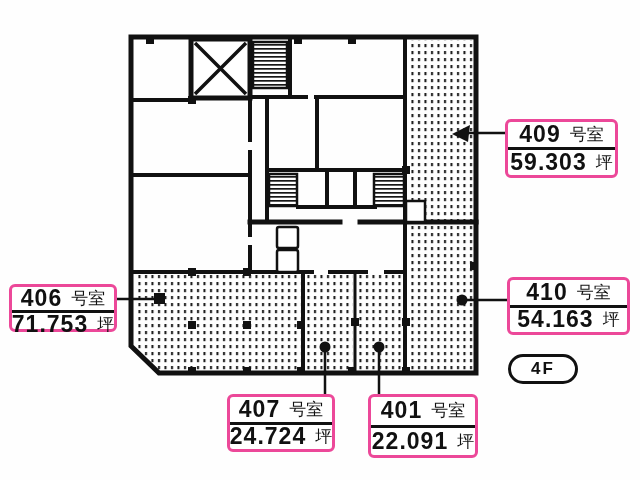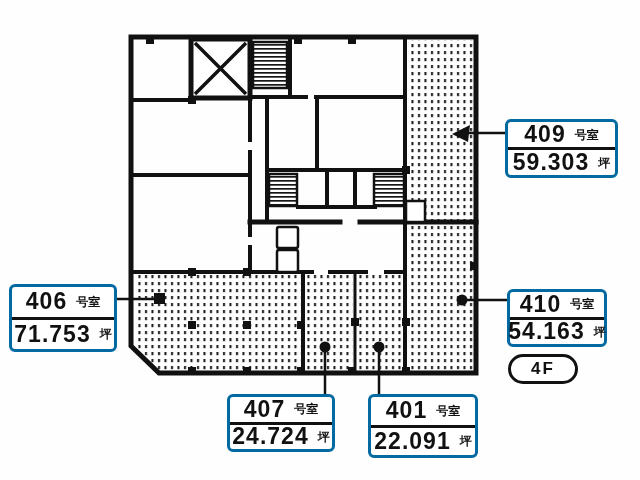--- a/index.html
+++ b/index.html
@@ -2,29 +2,29 @@
 <html><head>
 <meta charset="utf-8">
 <style>
   html,body{margin:0;padding:0;background:#fff;}
   .screen{
     position:relative;width:640px;height:480px;background:#fefefe;overflow:hidden;
     font-family:"Liberation Sans", sans-serif;color:#111;
   }
   .plan-svg{position:absolute;left:0;top:0;}
   .label-box{
-    position:absolute;background:#fff;border:3px solid #0369a1;border-radius:6px;
+    position:absolute;background:#fff;border:3px solid #ec4899;border-radius:6px;
     display:flex;flex-direction:column;box-sizing:border-box;
   }
   .label-row{
     flex:1;display:flex;align-items:center;justify-content:center;gap:9px;padding:0 5px;
   }
   .label-row + .label-row{border-top:3px solid #111;}
   .num{font-weight:bold;font-size:23px;letter-spacing:1px;line-height:1;transform:scaleY(1.05);}
-  .suffix{font-weight:bold;font-size:12px;line-height:1;}
+  .suffix{font-weight:normal;font-size:17px;line-height:1;}
   .floor-box{
     position:absolute;background:#fff;border:3px solid #111;border-radius:15px;
     display:flex;align-items:center;justify-content:center;
     font-weight:bold;font-size:17px;letter-spacing:2px;box-sizing:border-box;
   }
 </style>
 </head>
 <body>
 
 <div class="screen">
@@ -133,32 +133,32 @@
     <div class="label-row">
       <span class="num">409</span>
       <span class="suffix">号室</span>
     </div>
     <div class="label-row">
       <span class="num">59.303</span>
       <span class="suffix">坪</span>
     </div>
   </div>
 
-  <div class="label-box" style="left:507px;top:289px;width:100px;height:58px">
+  <div class="label-box" style="left:507px;top:277px;width:123px;height:58px">
     <div class="label-row">
       <span class="num">410</span>
       <span class="suffix">号室</span>
     </div>
     <div class="label-row">
       <span class="num">54.163</span>
       <span class="suffix">坪</span>
     </div>
   </div>
 
-  <div class="label-box" style="left:9px;top:284px;width:108px;height:68px">
+  <div class="label-box" style="left:9px;top:284px;width:108px;height:48px">
     <div class="label-row">
       <span class="num">406</span>
       <span class="suffix">号室</span>
     </div>
     <div class="label-row">
       <span class="num">71.753</span>
       <span class="suffix">坪</span>
     </div>
   </div>
 

